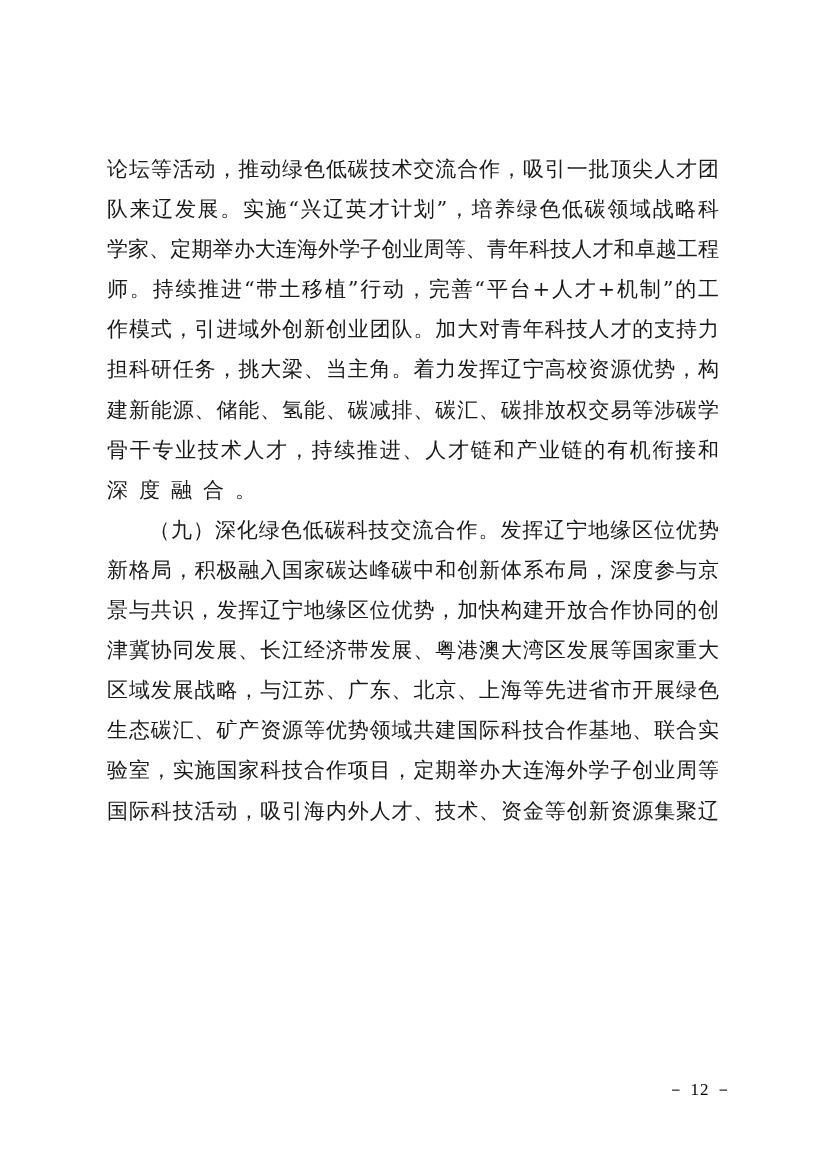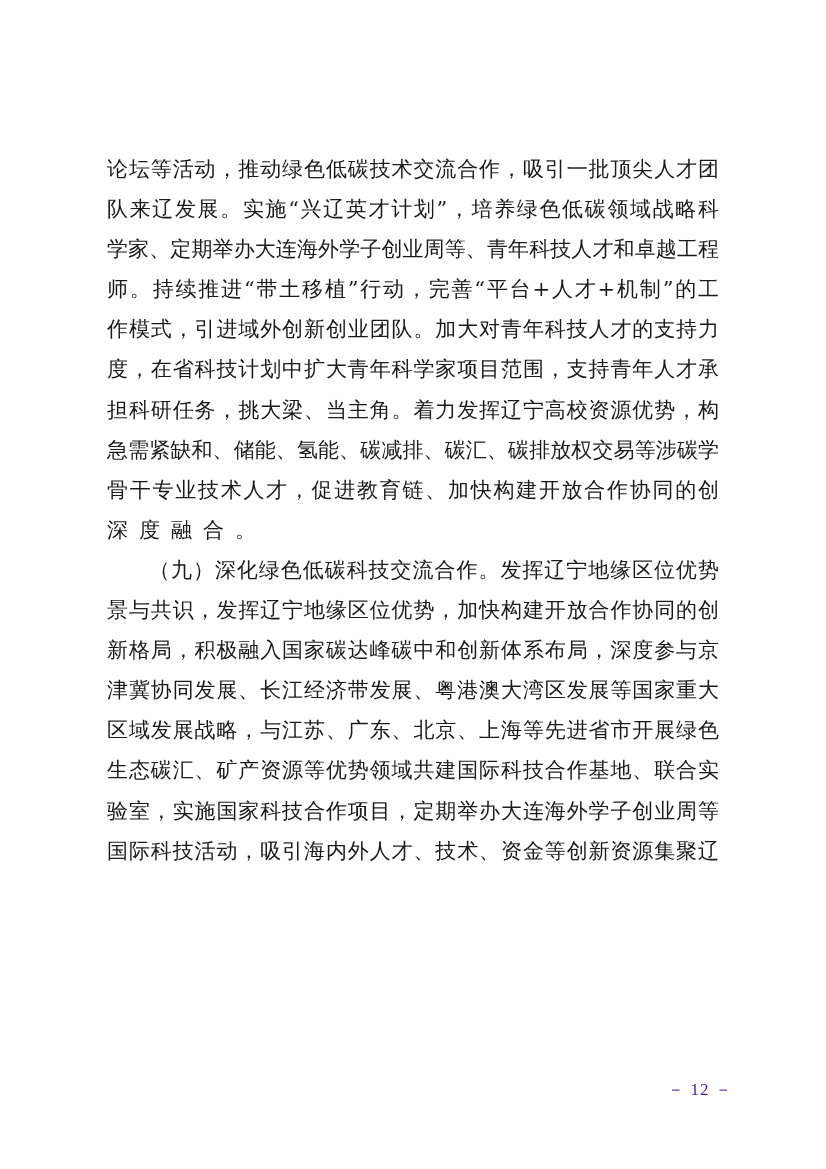--- a/index.html
+++ b/index.html
@@ -48,42 +48,41 @@
       font-family: Liberation Sans, sans-serif;
     }
     .page-number {
       position: absolute;
       top: 1078px;
       left: 660px;
       width: 80px;
       text-align: center;
       font-family: "Liberation Serif", "DejaVu Serif", serif;
       font-size: 17px;
-      color: #4c1d95;
+      color: #000000;
       letter-spacing: 1px;
     }
   </style>
 </head>
 <body>
 
 <div class="page">
   <div class="body-text">
     <span class="line">论坛等活动，推动绿色低碳技术交流合作，吸引一批顶尖人才团</span>
     <span class="line">队来辽发展。实施“兴辽英才计划”，培养绿色低碳领域战略科</span>
     <span class="line">学家、定期举办大连海外学子创业周等、青年科技人才和卓越工程</span>
     <span class="line">师。持续推进“带土移植”行动，完善“平台+人才+机制”的工</span>
     <span class="line">作模式，引进域外创新创业团队。加大对青年科技人才的支持力</span>
-    <span class="line">度，在省科技计划中扩大青年科学家项目范围，支持青年人才承</span>
     <span class="line">担科研任务，挑大梁、当主角。着力发挥辽宁高校资源优势，构</span>
-    <span class="line">急需紧缺和、储能、氢能、碳减排、碳汇、碳排放权交易等涉碳学</span>
-    <span class="line">骨干专业技术人才，促进教育链、加快构建开放合作协同的创</span>
+    <span class="line">建新能源、储能、氢能、碳减排、碳汇、碳排放权交易等涉碳学</span>
+    <span class="line">骨干专业技术人才，持续推进、人才链和产业链的有机衔接和</span>
     <span class="line short">深度融合。</span>
     <span class="line" style="padding-left:42px; width:570px;"><span class="heading-part">（九）深化绿色低碳科技交流合作。</span><span>发挥辽宁地缘区位优势</span></span>
+    <span class="line">新格局，积极融入国家碳达峰碳中和创新体系布局，深度参与京</span>
     <span class="line">景与共识，发挥辽宁地缘区位优势，加快构建开放合作协同的创</span>
-    <span class="line">新格局，积极融入国家碳达峰碳中和创新体系布局，深度参与京</span>
     <span class="line">津冀协同发展、长江经济带发展、粤港澳大湾区发展等国家重大</span>
     <span class="line">区域发展战略，与江苏、广东、北京、上海等先进省市开展绿色</span>
     <span class="line">生态碳汇、矿产资源等优势领域共建国际科技合作基地、联合实</span>
     <span class="line">验室，实施国家科技合作项目，定期举办大连海外学子创业周等</span>
     <span class="line">国际科技活动，吸引海内外人才、技术、资金等创新资源集聚辽</span>
   </div>
 
   <div class="page-number">－ 12 －</div>
 </div>
 

